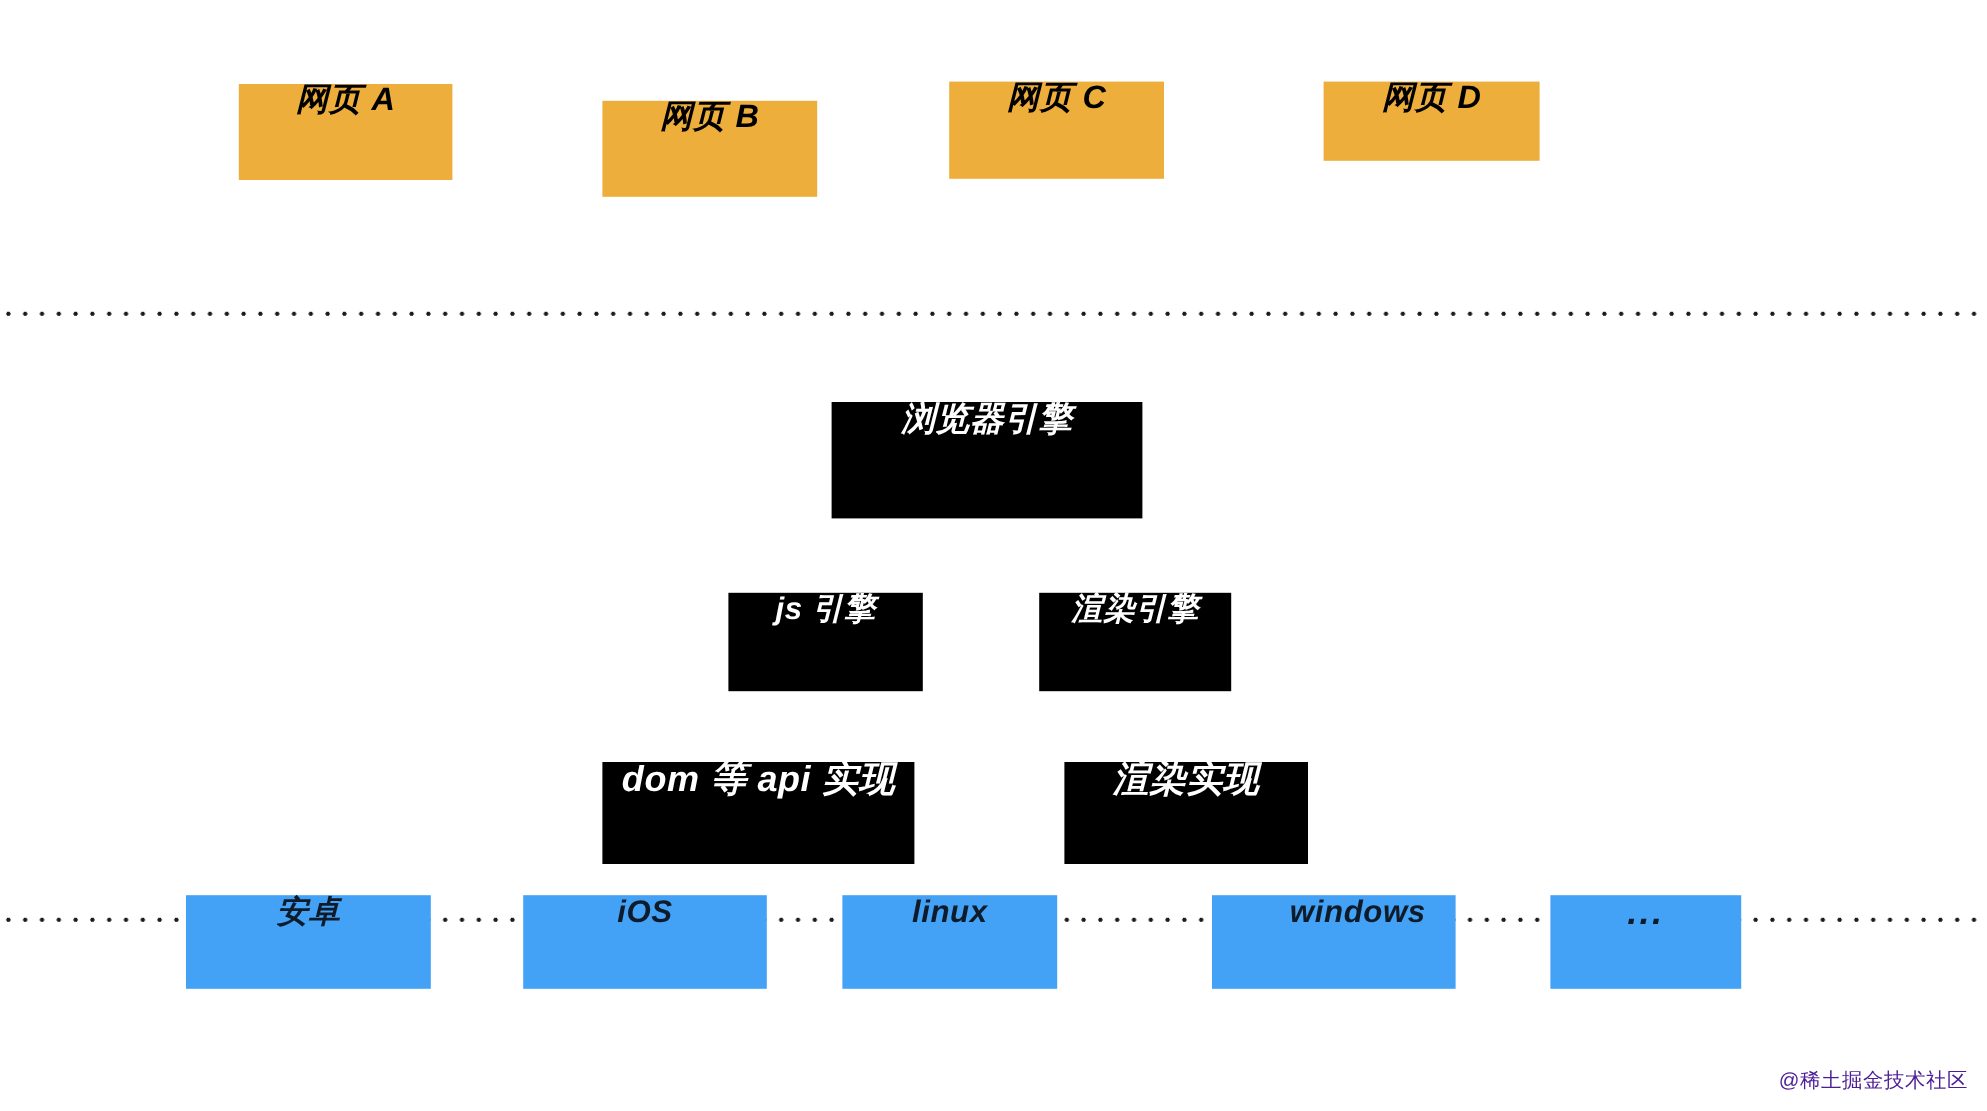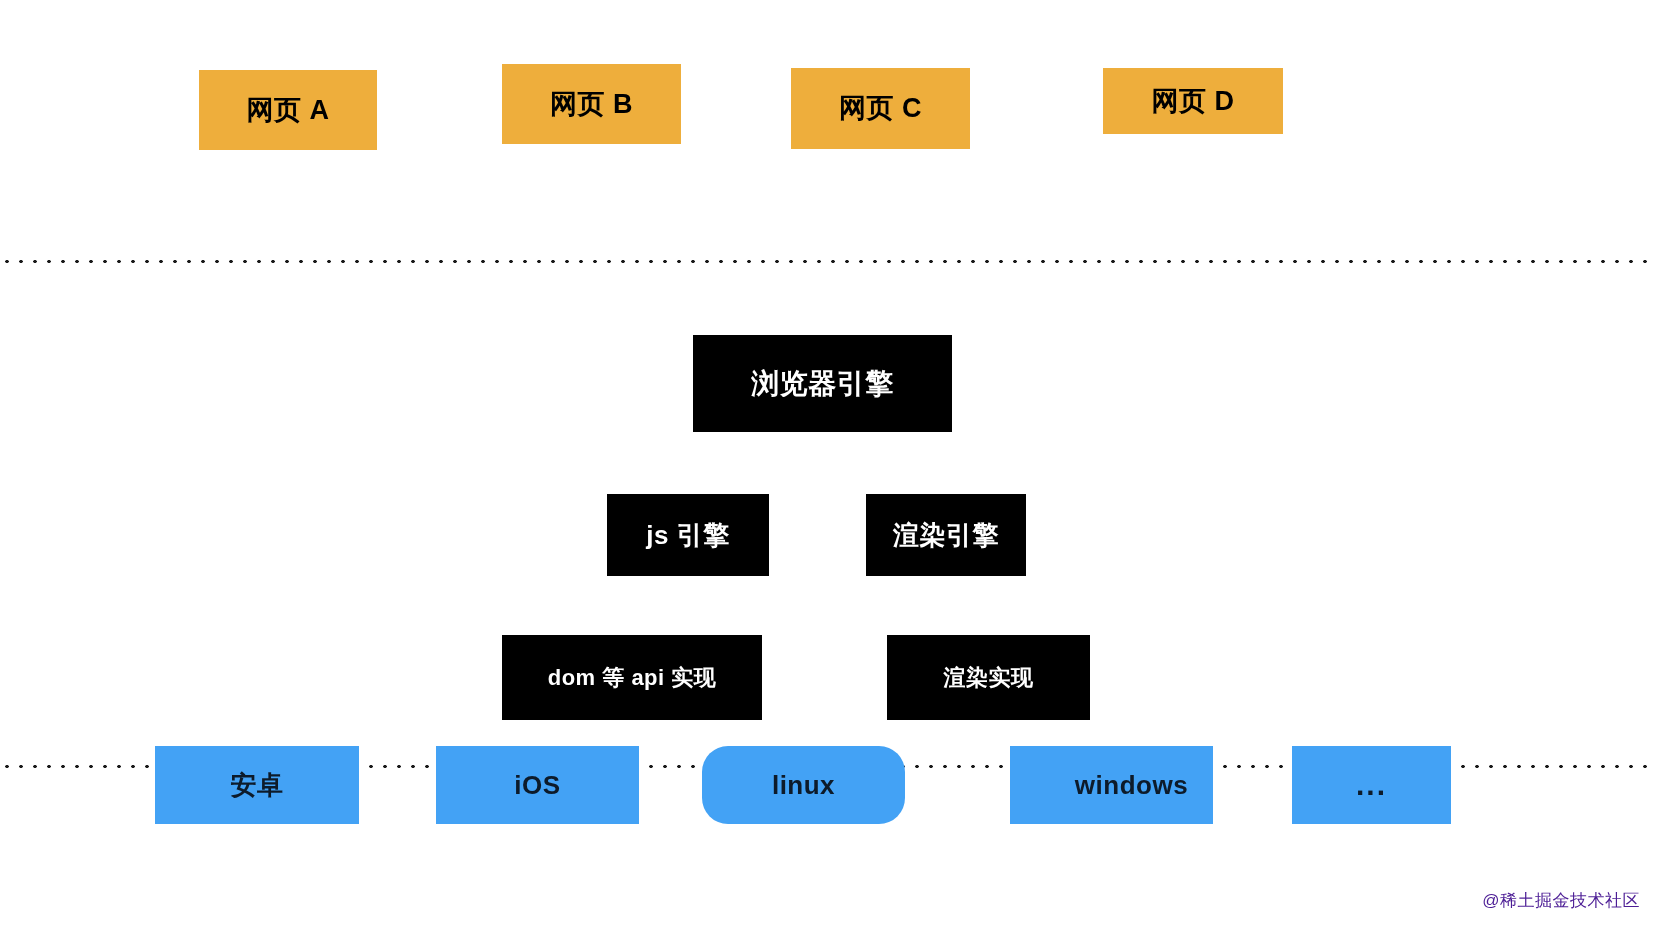--- a/index.html
+++ b/index.html
@@ -15,45 +15,46 @@
     width: 1656px;
     height: 926px;
     background: #ffffff;
     overflow: hidden;
   }
 
   
   .box {
     position: absolute;
     display: flex;
-    align-items: center;
+    align-items: flex-start;
     justify-content: center;
     box-sizing: border-box;
     font-weight: bold;
     letter-spacing: 0.5px;
     line-height: 1;
     white-space: nowrap;
+    font-style: italic;
   }
 
   
   .page-box {
     background: #eeae3c;
     color: #000000;
     font-size: 27px;
   }
 
   
   .engine-box {
     background: #000000;
     color: #ffffff;
     margin-top: 48px;
   }
   .engine-box.lvl1 { font-size: 28px; }
   .engine-box.lvl2 { font-size: 26px; }
-  .engine-box.lvl3 { font-size: 22px; }
+  .engine-box.lvl3 { font-size: 30px; }
 
   
   .os-box {
     background: #43a2f5;
     color: #0d1b2a;
     font-size: 26px;
   }
   .os-box.ellipsis {
     font-size: 30px;
     letter-spacing: 2px;
@@ -84,21 +85,21 @@
   }
 </style>
 </head>
 <body>
 
 <div id="canvas">
 
   <div class="box page-box" style="left: 199px; top: 70px; width: 178px; height: 80px;">
     <span>网页 A</span>
   </div>
-  <div class="box page-box" style="left: 502px; top: 64px; width: 179px; height: 80px;">
+  <div class="box page-box" style="left: 502px; top: 84px; width: 179px; height: 80px;">
     <span>网页 B</span>
   </div>
   <div class="box page-box" style="left: 791px; top: 68px; width: 179px; height: 81px;">
     <span>网页 C</span>
   </div>
   <div class="box page-box" style="left: 1103px; top: 68px; width: 180px; height: 66px;">
     <span>网页 D</span>
   </div>
 
   <div class="divider" style="top: 259px;"></div>
@@ -122,21 +123,21 @@
   </div>
 
   <div class="divider" style="top: 764px;"></div>
 
   <div class="box os-box" style="left: 155px; top: 746px; width: 204px; height: 78px;">
     <span>安卓</span>
   </div>
   <div class="box os-box" style="left: 421px; top: 746px; width: 203px; height: 78px; margin-left: 15px;">
     <span>iOS</span>
   </div>
-  <div class="box os-box" style="left: 702px; top: 746px; width: 203px; height: 78px; border-radius: 26px;">
+  <div class="box os-box" style="left: 702px; top: 746px; width: 179px; height: 78px;">
     <span>linux</span>
   </div>
   <div class="box os-box" style="left: 1010px; top: 746px; width: 203px; height: 78px; padding-left: 40px;">
     <span>windows</span>
   </div>
   <div class="box os-box ellipsis" style="left: 1292px; top: 746px; width: 159px; height: 78px;">
     <span>...</span>
   </div>
 
   <div class="watermark">@稀土掘金技术社区</div>

